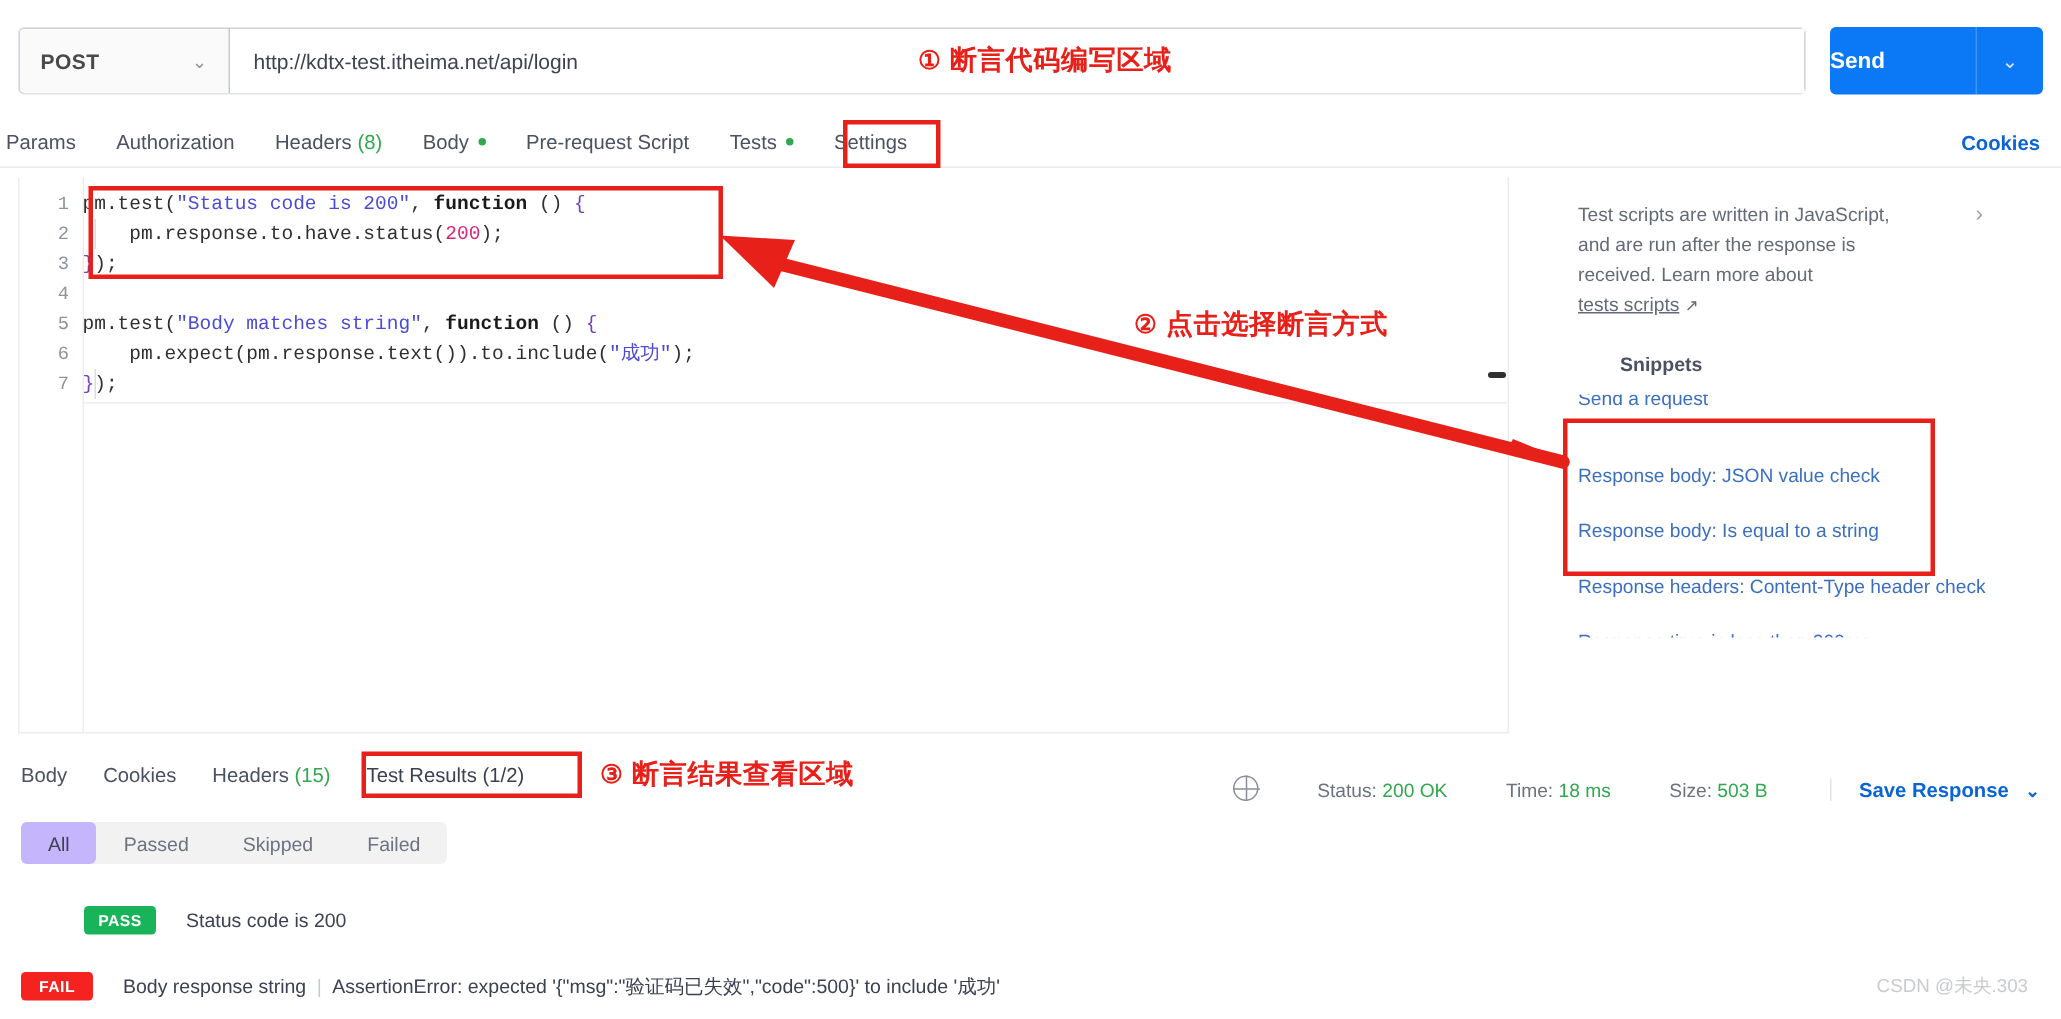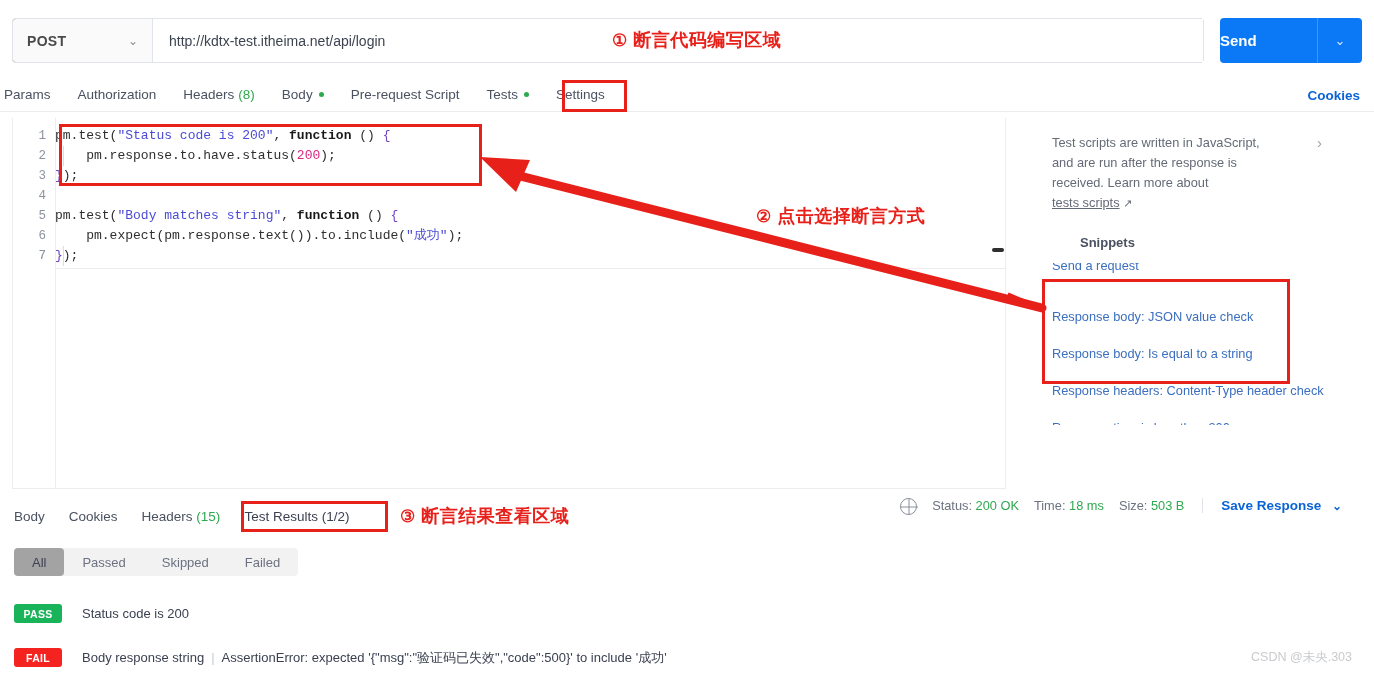--- a/index.html
+++ b/index.html
@@ -130,22 +130,22 @@
   .resptabs{
     position:absolute;left:0;top:498px;width:1374px;height:36px;
     display:flex;align-items:center;
   }
   .rsp-tab{margin-right:24px;font-size:13.5px;color:#4a5160;white-space:nowrap;}
   .rsp-tab:first-child{margin-left:14px;}
   .rsp-cnt{color:#2fa84f;}
   .rsp-tab.active{color:#3b4151;}
 
   .statusline{
-    position:absolute;right:32px;top:498px;height:36px;display:flex;align-items:flex-start;
-    font-size:12.8px;color:#6b7280;
+    position:absolute;right:14px;top:498px;height:36px;display:flex;align-items:flex-end;
+    font-size:12.8px;color:#6b7280;gap:24px;
   }
   .statusline .item{margin-left:15px;white-space:nowrap;}
   .val-green{color:#2fa84f;}
   .globe{
     width:15px;height:15px;border:1.4px solid #8a8f98;border-radius:50%;
     position:relative;display:inline-block;
   }
   .globe:before{
     content:"";position:absolute;left:50%;top:-1.4px;bottom:-1.4px;width:0;
     border-left:1.4px solid #8a8f98;transform:translateX(-50%);
@@ -159,21 +159,21 @@
   .save-caret{color:#0b64d6;margin-left:7px;font-size:12px;}
 
   
   .pills{
     position:absolute;left:14px;top:548px;height:28px;
     background:#f2f2f3;border-radius:4px;display:flex;align-items:stretch;
   }
   .pill{
     display:flex;align-items:center;padding:0 18px;font-size:13px;color:#6b7280;
   }
-  .pill.sel{background:#a3a3a3;color:#3b4151;border-radius:4px;}
+  .pill.sel{background:#c4b5fd;color:#3b4151;border-radius:4px;}
 
   
   .tresult{position:absolute;left:14px;display:flex;align-items:center;}
   .badge{
     width:48px;height:19px;border-radius:3px;color:#fff;font-size:10.5px;
     font-weight:bold;display:flex;align-items:center;justify-content:center;
     letter-spacing:.3px;
   }
   .badge.pass{background:#19b35a;}
   .badge.fail{background:#f4231f;}
@@ -330,21 +330,21 @@
         <span>Passed</span>
       </div>
       <div class="pill">
         <span>Skipped</span>
       </div>
       <div class="pill">
         <span>Failed</span>
       </div>
     </div>
 
-  <div class="tresult" style="top:604px;">
+  <div class="tresult" style="top:604px;margin-left:42px;">
     <span class="badge pass">PASS</span>
     <span class="tname">Status code is 200</span>
   </div>
   <div class="tresult" style="top:648px;">
     <span class="badge fail">FAIL</span>
     <span class="tname">
       <span>Body response string</span><span class="tsep">|</span><span>AssertionError: expected '{"msg":"验证码已失效","code":500}' to include '成功'</span>
     </span>
   </div>
 

